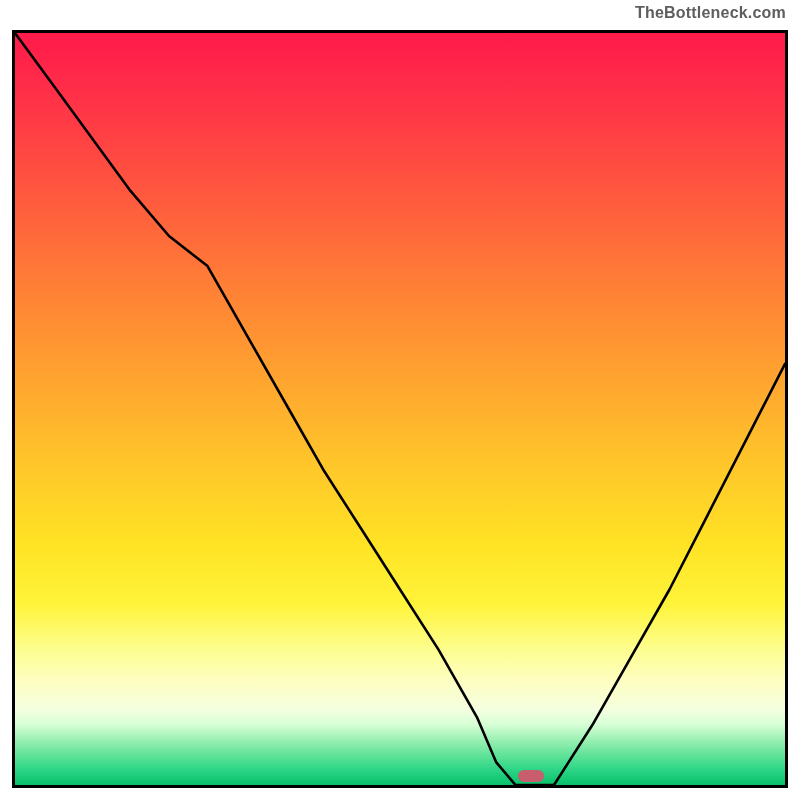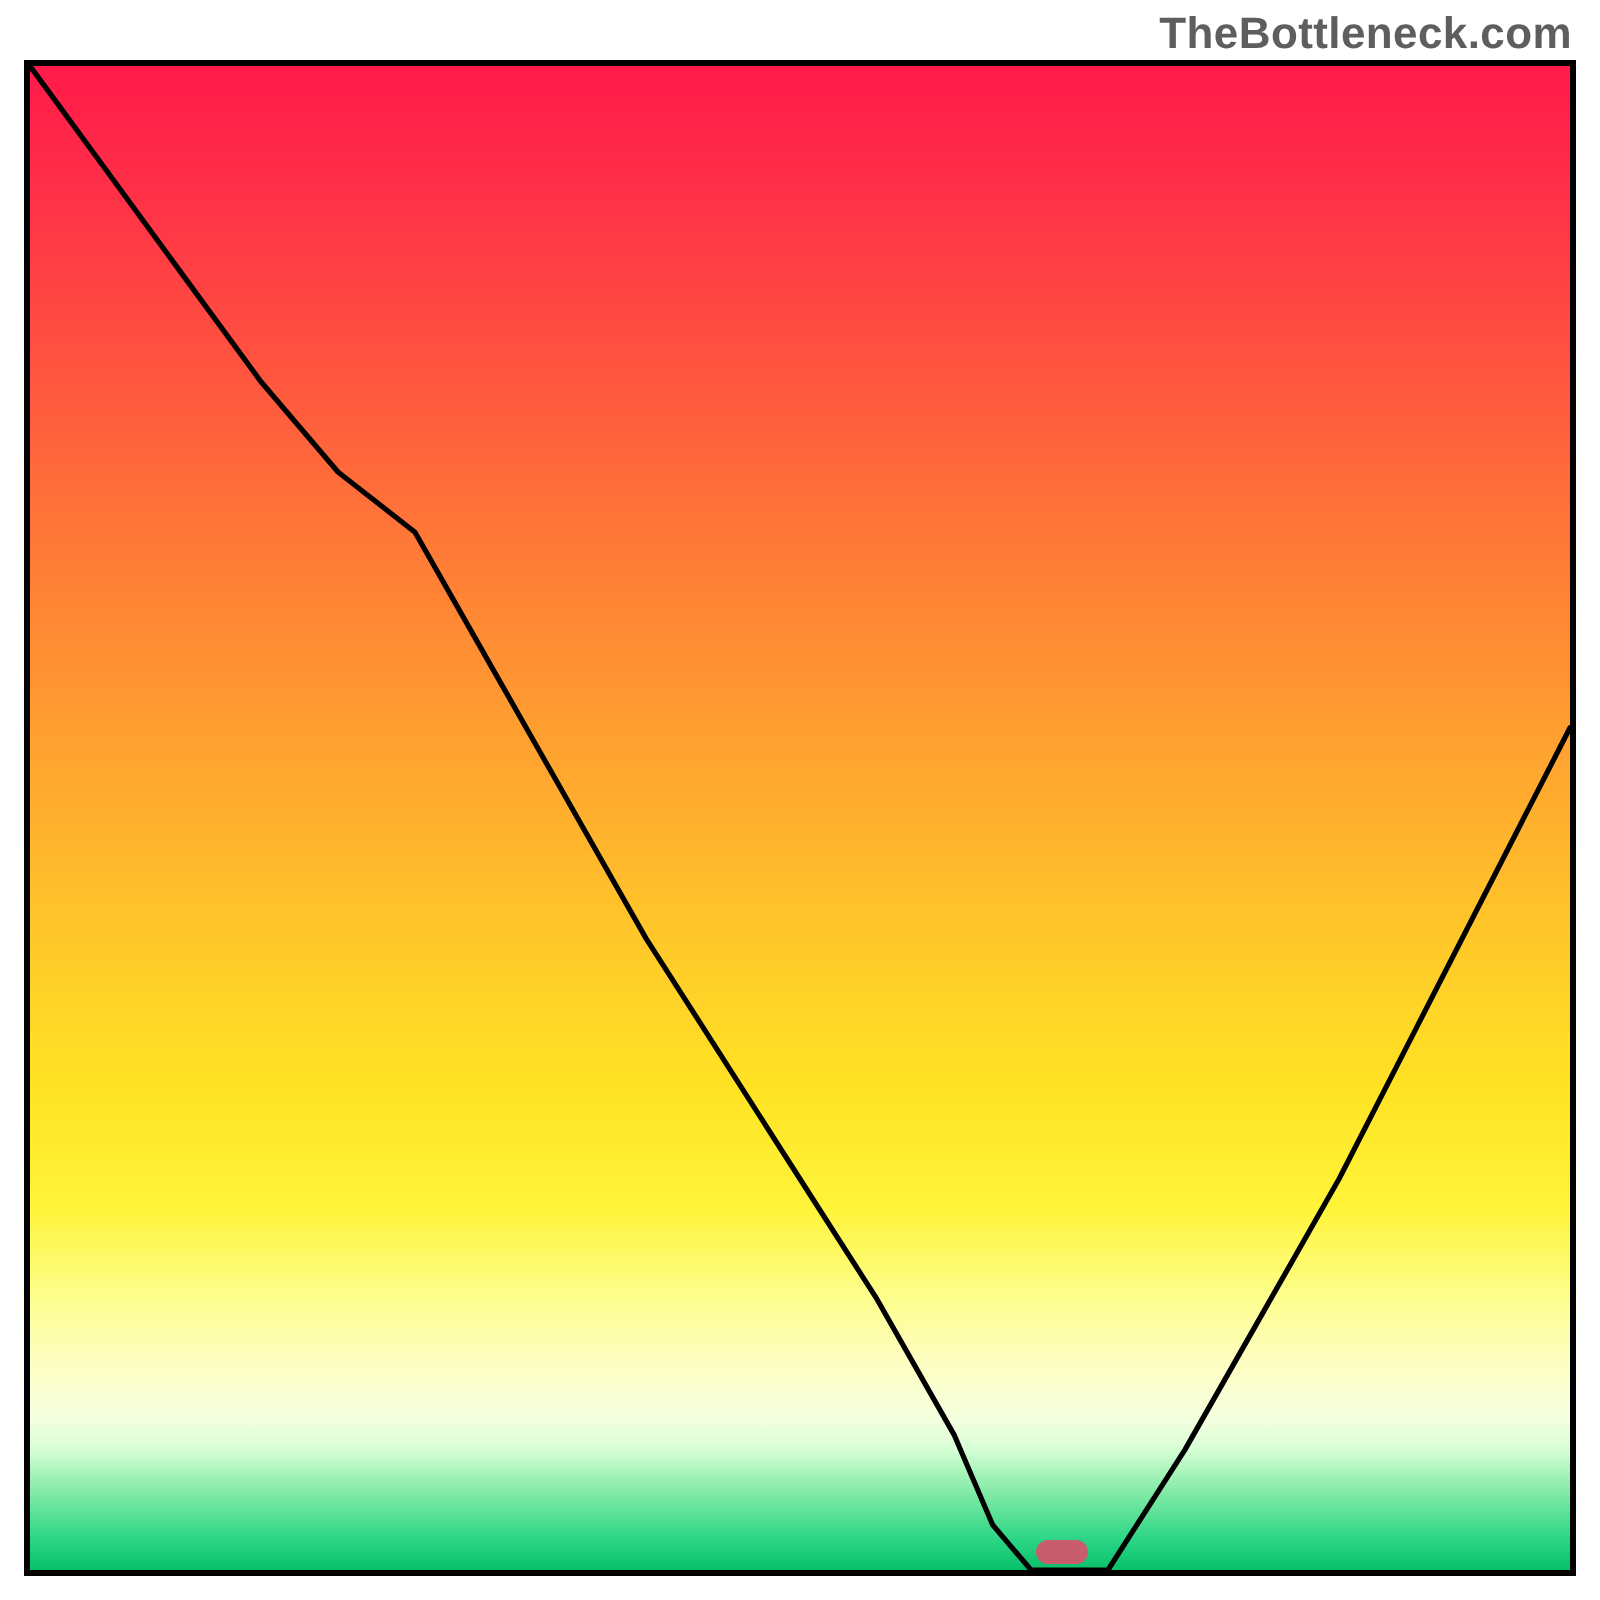--- a/index.html
+++ b/index.html
@@ -18,21 +18,21 @@
     height: 758px;
     border: 3px solid #000;
     box-sizing: border-box;
     overflow: hidden;
     background: #ffffff;
   }
   .watermark {
     position: absolute;
     top: 4px;
     right: 14px;
-    font-size: 22px;
+    font-size: 16px;
     font-weight: bold;
     color: #5e5e5e;
     letter-spacing: 0.2px;
   }
   
   .gradient {
     position: absolute;
     left: 0;
     top: 0;
     width: 100%;

